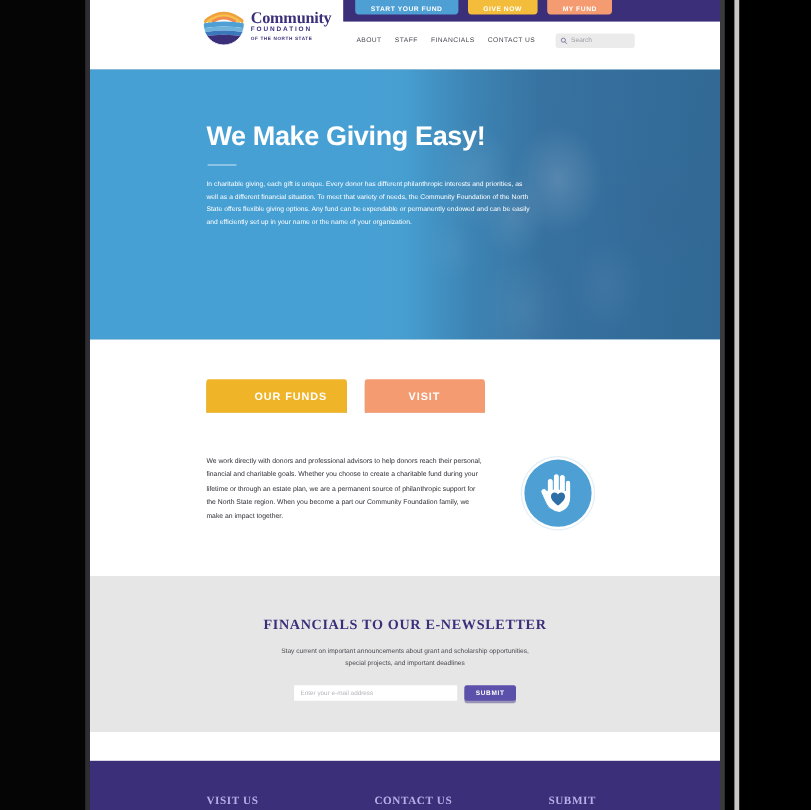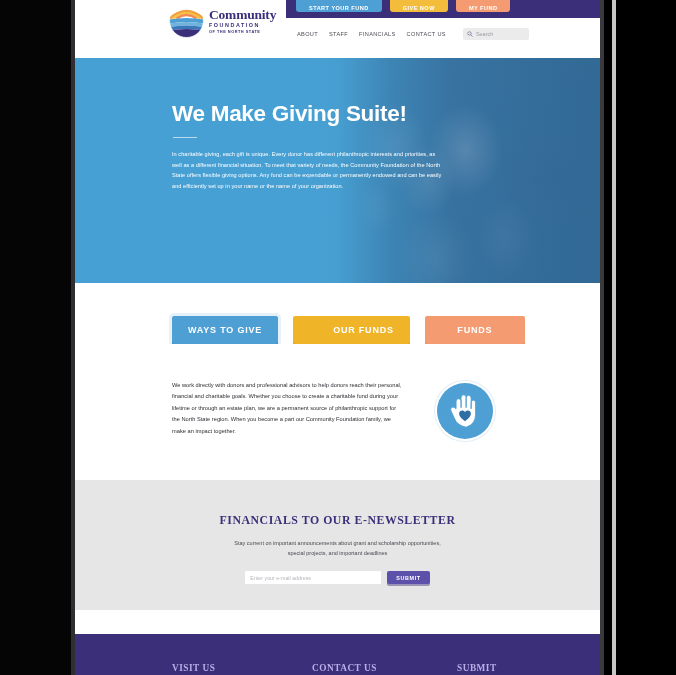--- a/index.html
+++ b/index.html
@@ -401,30 +401,29 @@
           </svg>
           <span class="search-ph">Search</span>
         </div>
       </div>
     </div>
 
     <div class="hero">
       <div class="hero-photo"></div>
       <div class="hero-tint"></div>
       <div class="hero-inner">
-        <div class="hero-title">We Make Giving Suite!</div>
+        <div class="hero-title">We Make Giving Easy!</div>
         <div class="hero-rule"></div>
         <div class="hero-copy">In charitable giving, each gift is unique. Every donor has different philanthropic interests and priorities, as well as a different financial situation. To meet that variety of needs, the Community Foundation of the North State offers flexible giving options. Any fund can be expendable or permanently endowed and can be easily and efficiently set up in your name or the name of your organization.</div>
       </div>
     </div>
 
     <div class="cta-section">
-      <div class="cta c1">WAYS TO GIVE</div>
       <div class="cta c2">OUR FUNDS</div>
-      <div class="cta c3">FUNDS</div>
+      <div class="cta c3">VISIT</div>
     </div>
 
     <div class="intro">
       <div class="intro-copy">We work directly with donors and professional advisors to help donors reach their personal, financial and charitable goals. Whether you choose to create a charitable fund during your lifetime or through an estate plan, we are a permanent source of philanthropic support for the North State region. When you become a part our Community Foundation family, we make an impact together.</div>
       <div class="hand-badge">
         <svg viewBox="0 0 60 68">
           <path d="M14 30 L14 17 Q14 12 18.5 12 Q23 12 23 17 L23 28
                    L23 10 Q23 5 27.5 5 Q32 5 32 10 L32 28
                    L32 11 Q32 6 36.5 6 Q41 6 41 11 L41 30
                    L41 19 Q41 14.5 45 14.5 Q49 14.5 49 19 L49 40

